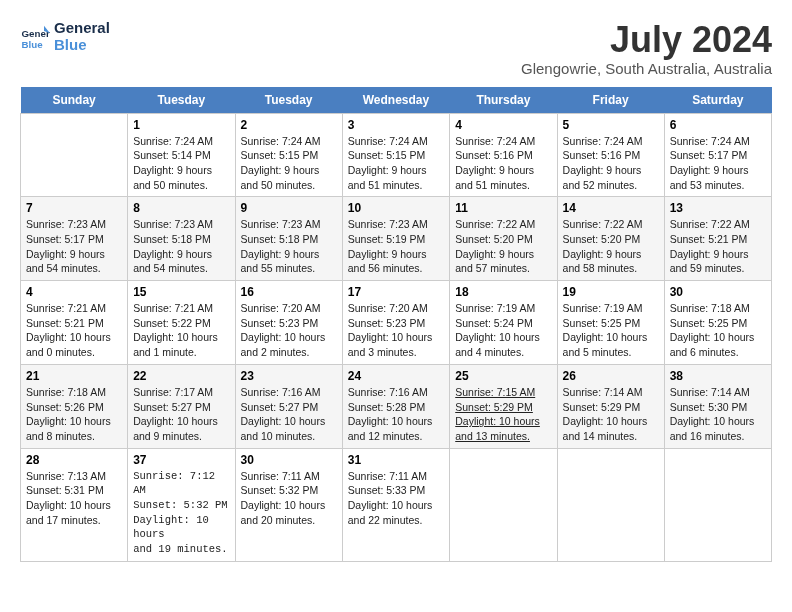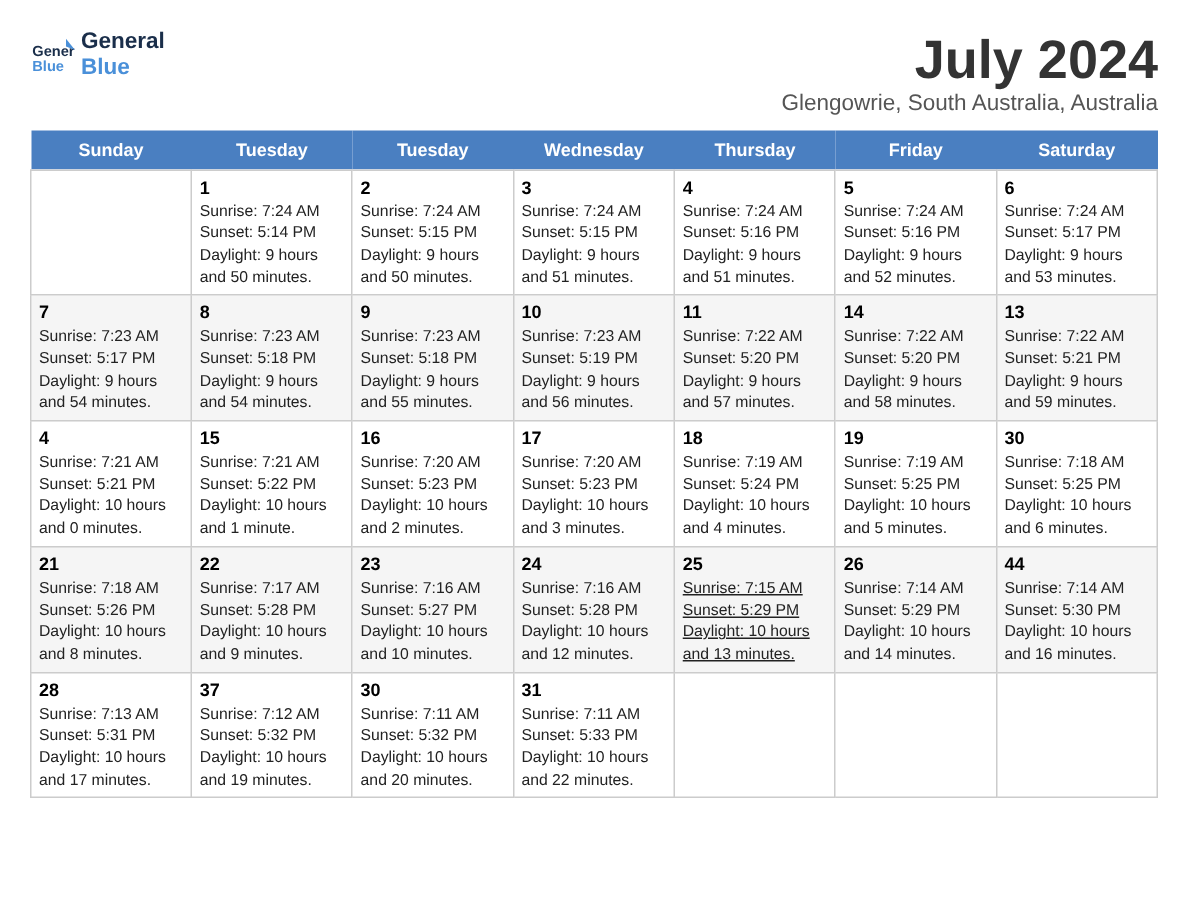--- a/index.html
+++ b/index.html
@@ -263,21 +263,21 @@
         <td>
           <span class="day-num">21</span>
           <div class="day-info" style="white-space: pre-line;">Sunrise: 7:18 AM
 Sunset: 5:26 PM
 Daylight: 10 hours
 and 8 minutes.</div>
         </td>
         <td>
           <span class="day-num">22</span>
           <div class="day-info" style="white-space: pre-line;">Sunrise: 7:17 AM
-Sunset: 5:28 PM
+Sunset: 5:27 PM
 Daylight: 10 hours
 and 9 minutes.</div>
         </td>
         <td>
           <span class="day-num">23</span>
           <div class="day-info" style="white-space: pre-line;">Sunrise: 7:16 AM
 Sunset: 5:27 PM
 Daylight: 10 hours
 and 10 minutes.</div>
         </td>
@@ -296,38 +296,38 @@
 and 13 minutes.</div>
         </td>
         <td>
           <span class="day-num">26</span>
           <div class="day-info" style="white-space: pre-line;">Sunrise: 7:14 AM
 Sunset: 5:29 PM
 Daylight: 10 hours
 and 14 minutes.</div>
         </td>
         <td>
-          <span class="day-num">44</span>
+          <span class="day-num">38</span>
           <div class="day-info" style="white-space: pre-line;">Sunrise: 7:14 AM
 Sunset: 5:30 PM
 Daylight: 10 hours
 and 16 minutes.</div>
         </td>
       </tr>
       <tr>
         <td>
           <span class="day-num">28</span>
           <div class="day-info" style="white-space: pre-line;">Sunrise: 7:13 AM
 Sunset: 5:31 PM
 Daylight: 10 hours
 and 17 minutes.</div>
         </td>
         <td>
           <span class="day-num">37</span>
-          <div class="day-info" style="white-space: pre-line;">Sunrise: 7:12 AM
+          <div class="day-info" style="white-space: pre-line; font-family: Liberation Mono, monospace;">Sunrise: 7:12 AM
 Sunset: 5:32 PM
 Daylight: 10 hours
 and 19 minutes.</div>
         </td>
         <td>
           <span class="day-num">30</span>
           <div class="day-info" style="white-space: pre-line;">Sunrise: 7:11 AM
 Sunset: 5:32 PM
 Daylight: 10 hours
 and 20 minutes.</div>

